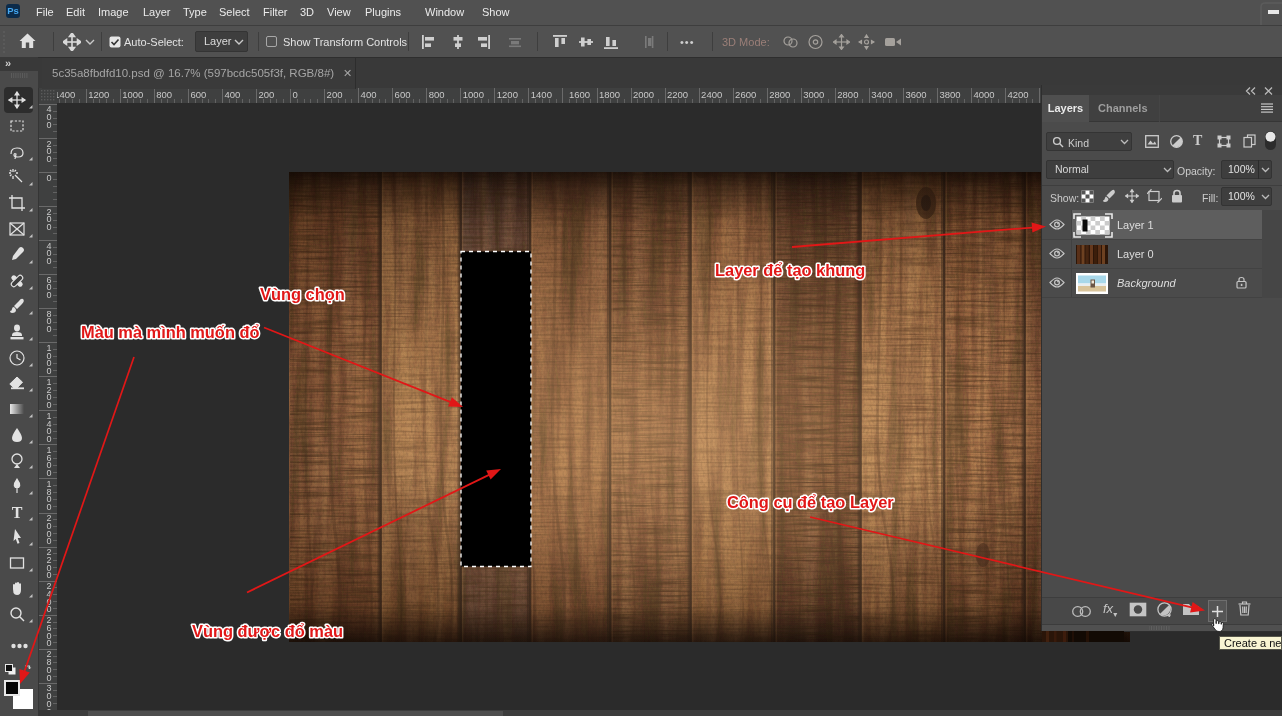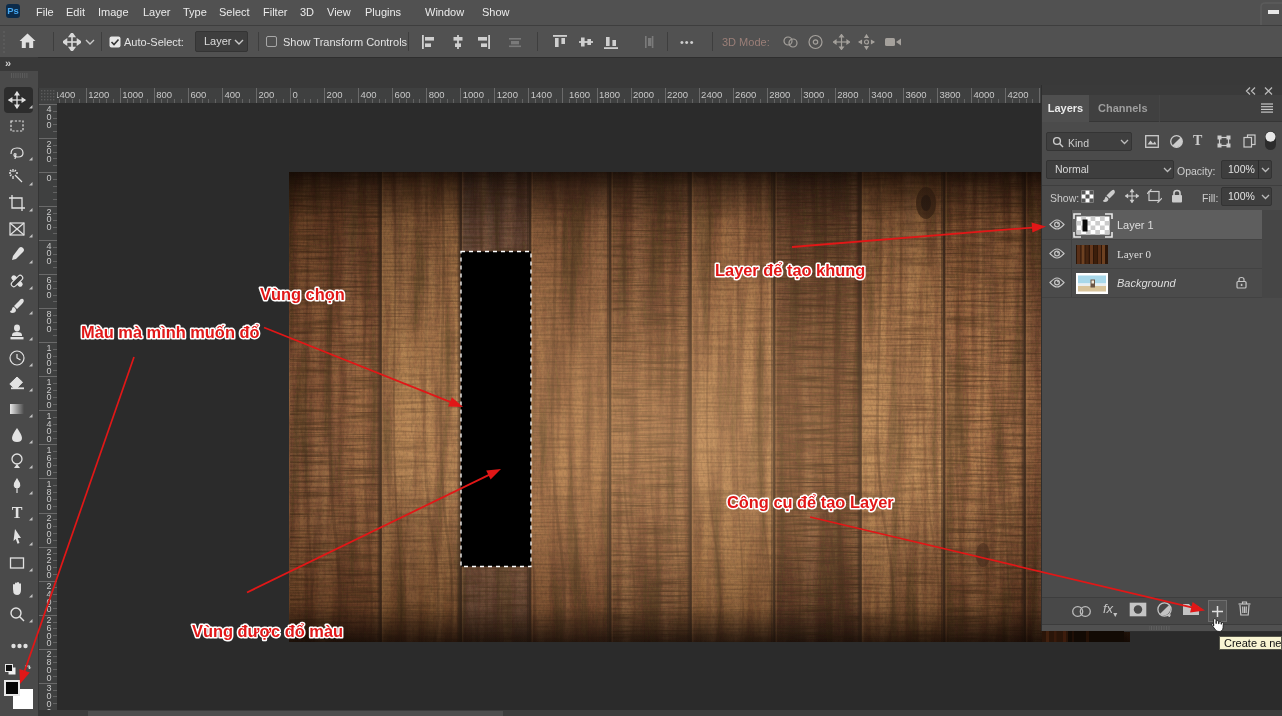--- a/index.html
+++ b/index.html
@@ -415,20 +415,22 @@
         </g>
       </svg>
 <svg class="abs" style="left:884px;top:9px;" width="19" height="14" viewBox="0 0 19 14">
  <g fill="#a5a19c">
           <rect x="1" y="3" width="10" height="8" rx="1.5"></rect>
  <path d="M12 7 L17 3.5 L17 10.5 Z"></path>
         </g>
       </svg>
 </div>
 <div class="abs" id="tabstrip">
+<div class="tab" style="left:42px;width:314px;background:#3a3a3a;color:#a5a5a5;padding-left:10px;border-right:1px solid #2d2d2d;">
+5c35a8fbdfd10.psd @ 16.7% (597bcdc505f3f, RGB/8#)<span style="margin-left:9px;font-size:11px;">✕</span></div>
 </div>
 <div class="abs" id="hruler">
 
 <div class="rlabel" style="left:-2.8px">1400</div>
 <div class="abs" style="left:1.5px;top:11px;width:1px;height:4px;background:#626262;"></div>
 <div class="abs" style="left:8.3px;top:11px;width:1px;height:4px;background:#626262;"></div>
 <div class="abs" style="left:15.1px;top:11px;width:1px;height:4px;background:#626262;"></div>
 <div class="abs" style="left:21.9px;top:11px;width:1px;height:4px;background:#626262;"></div>
 <div class="abs" style="left:28.7px;top:0;width:1px;height:15px;background:#6a6a6a;"></div>
 <div class="rlabel" style="left:31.2px">1200</div>
@@ -1147,21 +1149,21 @@
  <rect x="1" y="0" width="3.4" height="19" fill="#6b3a1e"></rect>
           <rect x="5.5" y="0" width="3" height="19" fill="#84502a"></rect>
  <rect x="9.5" y="0" width="3.2" height="19" fill="#532c14"></rect>
           <rect x="14" y="0" width="3" height="19" fill="#7a4423"></rect>
  <rect x="18" y="0" width="3.2" height="19" fill="#46230e"></rect>
           <rect x="22" y="0" width="3" height="19" fill="#6b3a1e"></rect>
  <rect x="26" y="0" width="3" height="19" fill="#84502a"></rect>
         </g>
  <rect x="0" y="0" width="32" height="19" fill="#1d0d04" opacity="0.22"></rect>
 </svg>
-<div class="abs" style="left:75px;top:163px;color:#dedede;font-size:11px;font-family:Liberation Serif, serif;">Layer 0</div>
+<div class="abs" style="left:75px;top:163px;color:#dedede;font-size:11px;">Layer 0</div>
 <svg class="abs" style="left:34px;top:187.5px;" width="32" height="21" viewBox="0 0 32 21">
  <rect x="0" y="0" width="32" height="21" fill="#ffffff"></rect>
  <rect x="2" y="2.5" width="28" height="8" fill="#a8d8ea"></rect>
  <rect x="2" y="10.5" width="28" height="3" fill="#e8eef0"></rect>
  <rect x="2" y="13" width="28" height="5.5" fill="#d9c49a"></rect>
  <rect x="14.5" y="6.5" width="4.5" height="8" fill="#6b5545"></rect>
  <rect x="15.5" y="7.5" width="2.5" height="3" fill="#f0e8d8"></rect>
 </svg>
 <div class="abs" style="left:75px;top:192px;color:#dedede;font-size:11px;font-style:italic;">Background</div>
 <svg class="abs" style="left:194px;top:191px;" width="11" height="13" viewBox="0 0 11 13">

